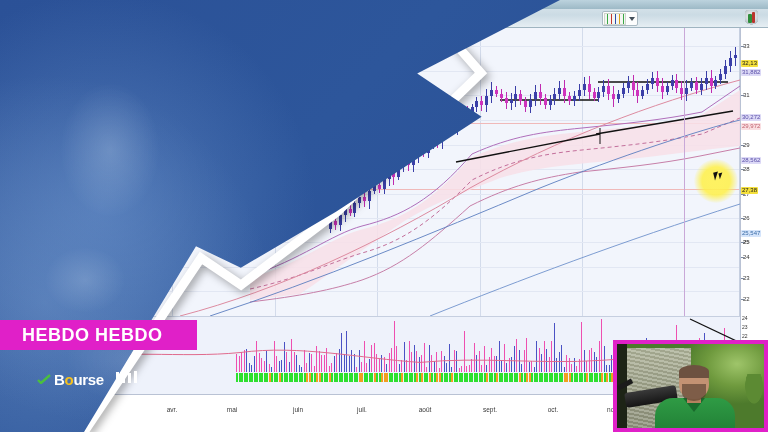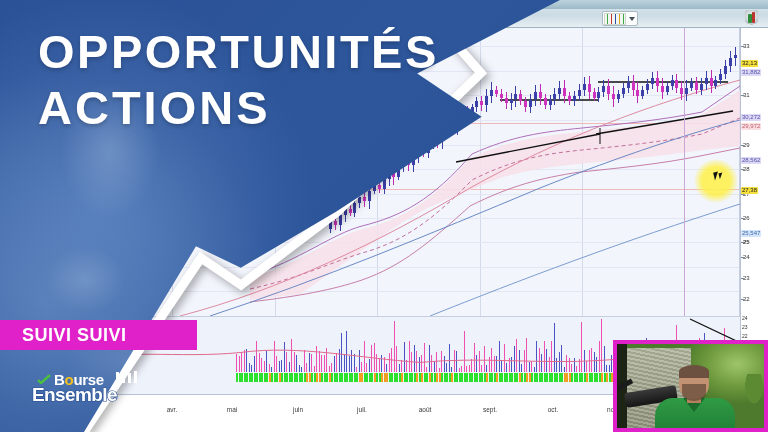--- a/index.html
+++ b/index.html
@@ -926,42 +926,37 @@
   </div>
 
   <svg class="brand-edge" viewBox="0 0 580 432" preserveAspectRatio="none">
     <polyline points="417,0 481,73 337,212 241,285 201,258 84,432" fill="none" stroke="#ffffff" stroke-width="9" stroke-linejoin="miter"></polyline>
   </svg>
 
   <div class="brand-panel">
     <div class="brand-face"></div>
   </div>
 
-  <div class="title-main">
-    <div>OPPORTUNITÉS</div>
-    <div class="title-l2">ACTIONS</div>
-  </div>
 
 
   <div class="ribbon">
-    <span>SUIVI SUIVI</span>
+    <span>HEBDO HEBDO</span>
   </div>
 
   <div class="logo">
     <svg class="logo-check" viewBox="0 0 14 10">
       <polyline points="1,6 4,9 13,1" fill="none" stroke="#4bbf3e" stroke-width="2.4"></polyline>
     </svg>
     <div class="logo-bourse">B<span class="o">o</span>urse</div>
     <svg class="logo-bars" viewBox="0 0 28 14">
       <rect x="1" y="2" width="3" height="11" fill="#ffffff"></rect>
       <rect x="7" y="0" width="3" height="13" fill="#ffffff"></rect>
       <rect x="13" y="3" width="3" height="10" fill="#ffffff"></rect>
       <rect x="19" y="1" width="3" height="12" fill="#ffffff"></rect>
     </svg>
-    <div class="logo-ensemble">Ensemble</div>
   </div>
 
   <div class="webcam">
     <div class="wc-bg"></div>
     <div class="wc-wall"></div>
     <div class="wc-tree"></div>
     <div class="wc-post"></div>
     <div class="wc-mic-arm"></div>
     <div class="wc-mic"></div>
     <div class="wc-body"></div>

